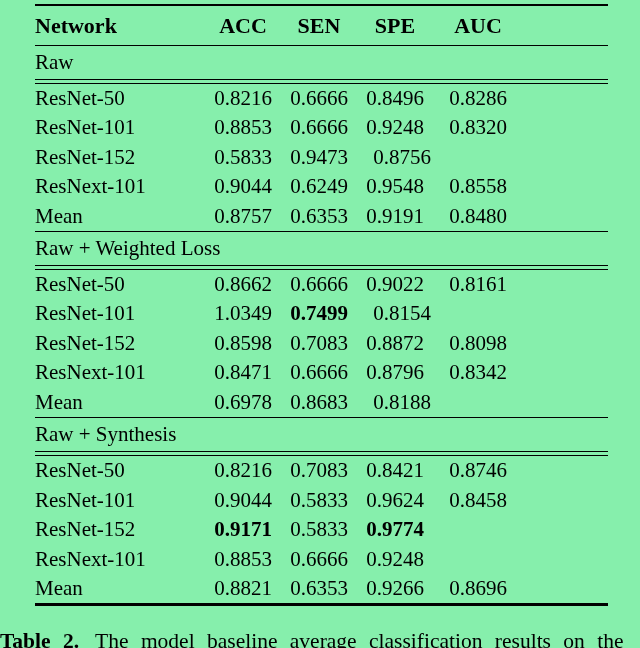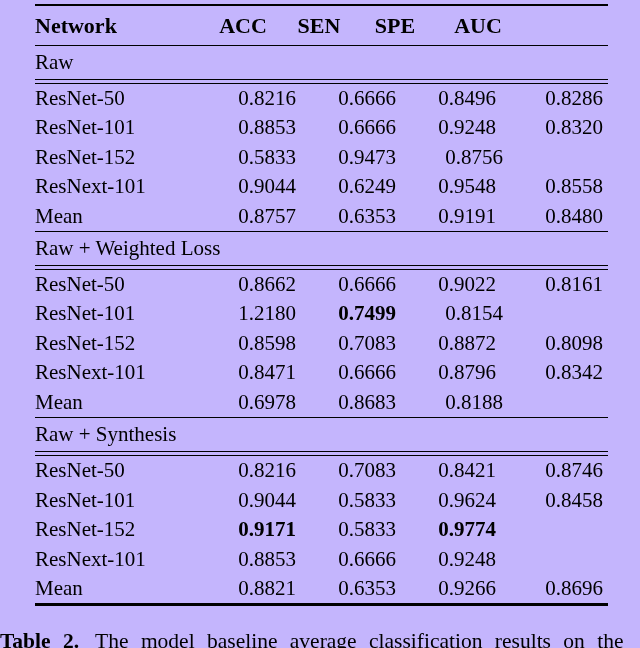--- a/index.html
+++ b/index.html
@@ -4,21 +4,21 @@
 <style>
   html, body {
     margin: 0;
     padding: 0;
     background: #ffffff;
   }
   .page {
     position: relative;
     width: 640px;
     height: 648px;
-    background: #c4b5fd;
+    background: #86efac;
     color: #000000;
     font-family: "Liberation Serif", "DejaVu Serif", serif;
     overflow: hidden;
   }
   .tbl {
     position: absolute;
     left: 35px;
     top: 4px;
     width: 573px;
   }
@@ -27,21 +27,21 @@
   .rule-top    { border-top: 2.6px solid #000; }
   .rule-single { border-top: 1.6px solid #000; }
   .rule-double { border-top: 1.6px solid #000; border-bottom: 1.6px solid #000; height: 2.6px; }
   .rule-bottom { border-top: 3.2px solid #000; }
   
   .hdr-row, .data-row {
     display: flex;
     align-items: center;
   }
   .hdr-row { height: 39px; font-weight: bold; font-size: 22px; }
-  .data-row { height: 29.5px; font-size: 21px; gap: 24px; }
+  .data-row { height: 29.5px; font-size: 21px; }
   .section-row {
     height: 33px;
     display: flex;
     align-items: center;
     font-size: 21px;
   }
   .net-cell { flex: 0 0 170px; text-align: left; white-space: nowrap; }
   .val-cell { flex: 0 0 76px; text-align: center; white-space: nowrap; }
   .val-cell.auc { margin-left: 7px; }
   .b { font-weight: bold; }
@@ -118,21 +118,21 @@
         <div class="rule rule-double"></div>
         <div class="data-row">
           <div class="net-cell">ResNet-50</div>
           <div class="val-cell">0.8662</div>
           <div class="val-cell">0.6666</div>
           <div class="val-cell">0.9022</div>
           <div class="val-cell auc">0.8161</div>
         </div>
         <div class="data-row">
           <div class="net-cell">ResNet-101</div>
-          <div class="val-cell">1.2180</div>
+          <div class="val-cell">1.0349</div>
           <div class="val-cell b">0.7499</div>
           <div class="val-cell auc">0.8154</div>
         </div>
         <div class="data-row">
           <div class="net-cell">ResNet-152</div>
           <div class="val-cell">0.8598</div>
           <div class="val-cell">0.7083</div>
           <div class="val-cell">0.8872</div>
           <div class="val-cell auc">0.8098</div>
         </div>

